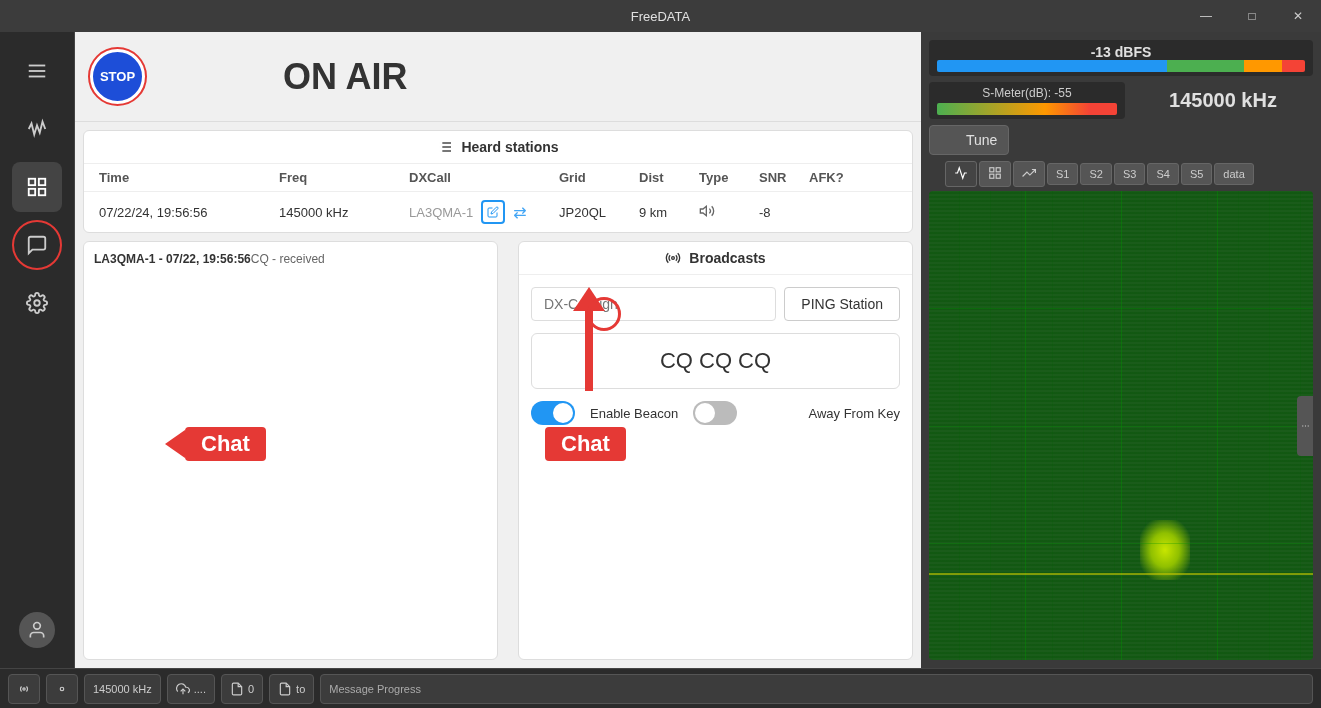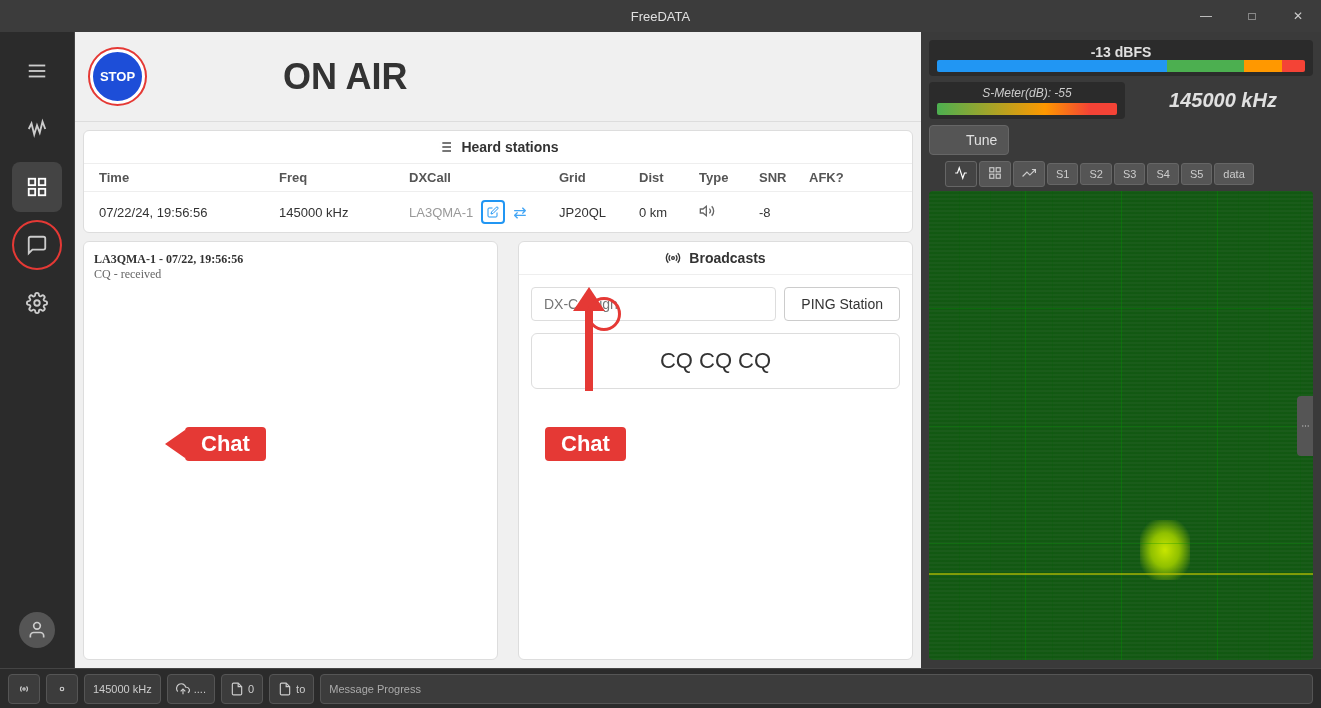--- a/index.html
+++ b/index.html
@@ -217,24 +217,23 @@
     }
 
     
     .chat-section {
       flex: 1;
       background: white;
       border-radius: 6px;
       border: 1px solid #ddd;
       margin-right: 20px;
       display: flex;
-      flex-direction: column;
+      flex-direction: row;
       padding: 10px;
       position: relative;
-      font-family: Liberation Serif, serif;
     }
     .chat-callsign {
       font-weight: 600;
       color: #333;
       font-size: 12px;
     }
     .chat-text {
       color: #666;
       font-size: 12px;
     }
@@ -419,21 +418,20 @@
     .dbfs-bar-red {
       background: #f44336;
       flex: 0.3;
     }
 
     .smeter-row {
       display: flex;
       gap: 8px;
       margin-bottom: 6px;
       align-items: center;
-      font-style: italic;
     }
     .smeter-box {
       flex: 1;
       background: #2b2b2b;
       border-radius: 4px;
       padding: 4px 8px;
     }
     .smeter-label {
       color: #ccc;
       font-size: 12px;
@@ -754,21 +752,21 @@
               <span style="color:#999;">LA3QMA-1</span>
               <div class="edit-icon-btn" style="position:relative;">
                 <svg viewBox="0 0 24 24" fill="none" stroke="#2196F3" stroke-width="2" style="width:12px;height:12px;">
                   <path d="M11 4H4a2 2 0 0 0-2 2v14a2 2 0 0 0 2 2h14a2 2 0 0 0 2-2v-7"></path>
                   <path d="M18.5 2.5a2.121 2.121 0 0 1 3 3L12 15l-4 1 1-4 9.5-9.5z"></path>
                 </svg>
               </div>
               <span class="reply-icon">⇄</span>
             </span>
             <span>JP20QL</span>
-            <span>0 km</span>
+            <span>9 km</span>
             <span>
               <svg viewBox="0 0 24 24" fill="none" stroke="#666" stroke-width="2" style="width:16px;height:16px;">
                 <polygon points="11 5 6 9 2 9 2 15 6 15 11 19 11 5"></polygon>
                 <path d="M19.07 4.93a10 10 0 0 1 0 14.14M15.54 8.46a5 5 0 0 1 0 7.07"></path>
               </svg>
             </span>
             <span>-8</span>
             <span></span>
           </div>
         </div>
@@ -794,20 +792,26 @@
                 <path d="M16.24 7.76a6 6 0 0 1 0 8.49m-8.48-.01a6 6 0 0 1 0-8.49m11.31-2.82a10 10 0 0 1 0 14.14m-14.14 0a10 10 0 0 1 0-14.14"></path>
               </svg>
               <span>Broadcasts</span>
             </div>
             <div class="broadcasts-content">
               <div class="dx-callsign-row">
                 <input class="dx-input" type="text" placeholder="DX-Callsign" style="">
                 <button class="ping-btn">PING Station</button>
               </div>
               <button class="cq-btn">CQ CQ CQ</button>
+              <div class="beacon-row">
+                <div class="toggle-on"></div>
+                <span class="beacon-label">Enable Beacon</span>
+                <div class="toggle-off"></div>
+                <span class="afk-label">Away From Key</span>
+              </div>
             </div>
           </div>
 
         </div>
 
         <div class="chat-annotation">
           <div class="chat-arrow-left"></div>
           <div class="chat-red-label">Chat</div>
         </div>
 

